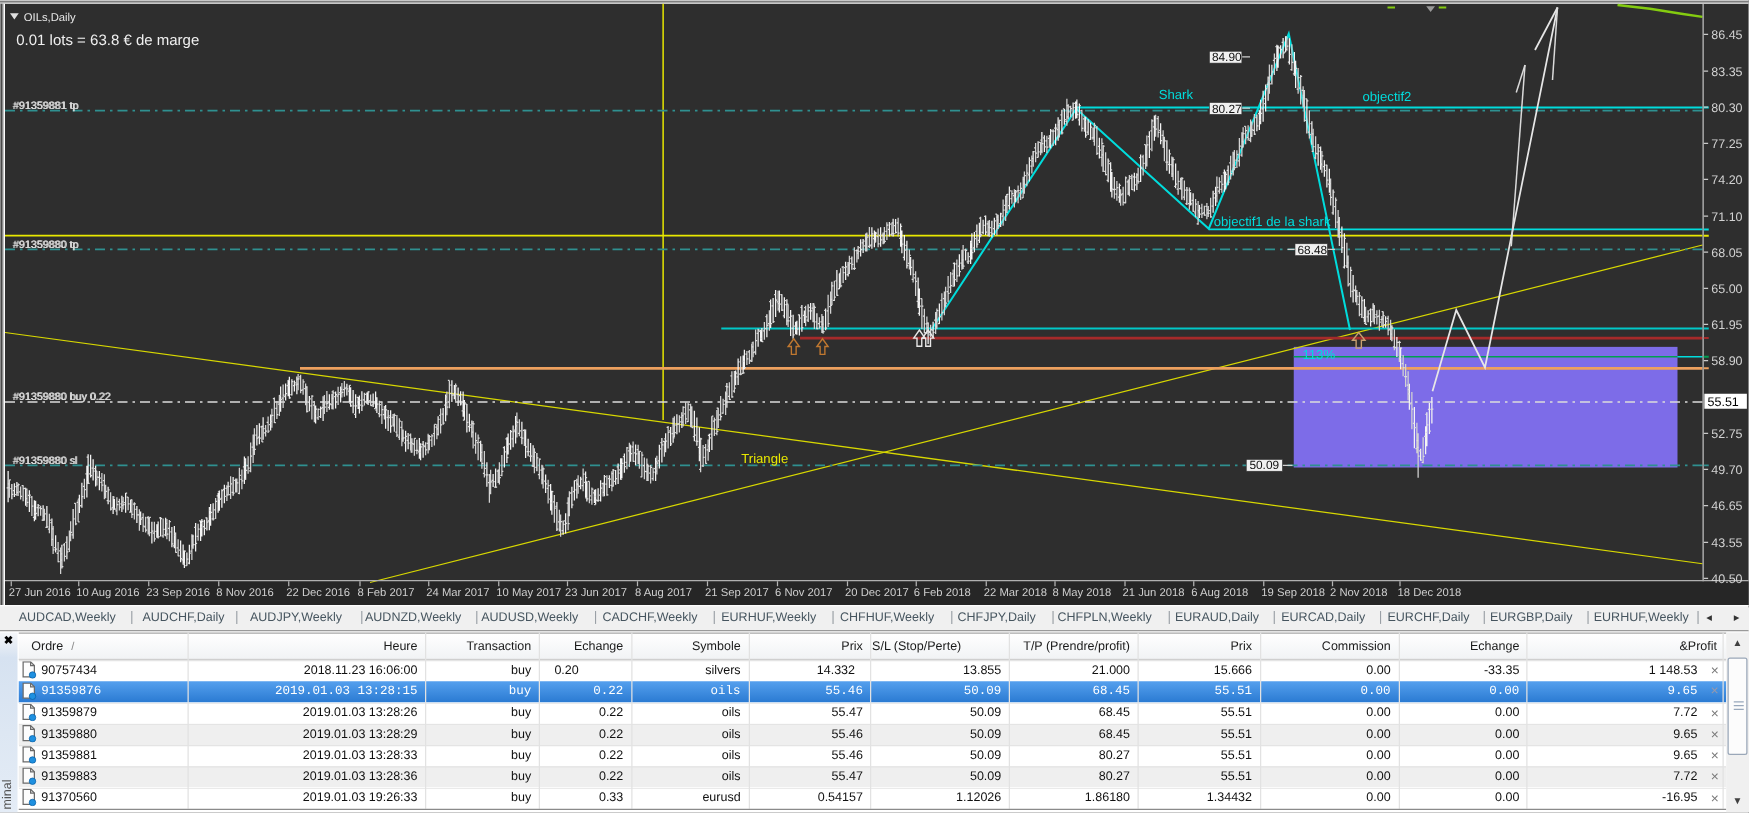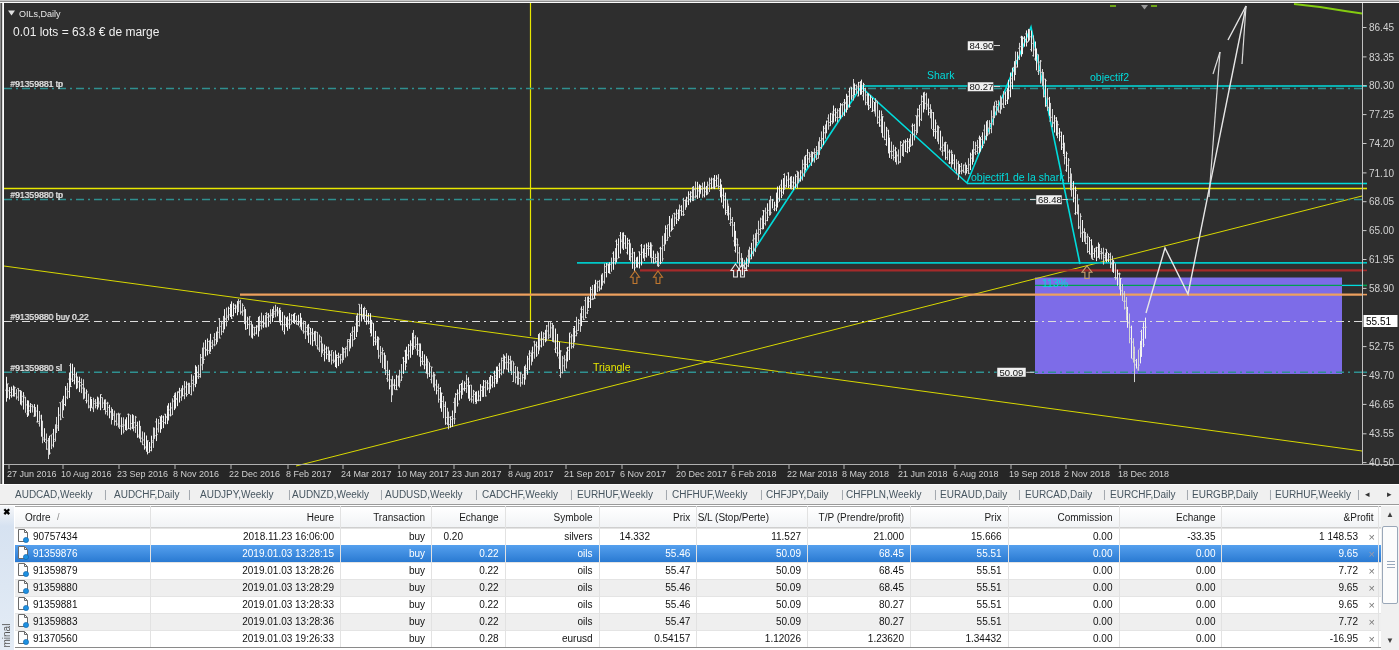--- a/index.html
+++ b/index.html
@@ -19,21 +19,21 @@
   transform:rotate(-90deg); transform-origin:center; }
 #thead { position:absolute; left:15px; top:506px; width:1366px; height:22px;
   background:linear-gradient(180deg,#ffffff,#f1f3f5); border-top:1px solid #a8a8a8; border-bottom:1px solid #cfcfcf; }
 #thead .c { top:5px; color:#1a1a1a; }
 .c { position:absolute; font-size:10px; white-space:pre; }
 .l { text-align:left; }
 .r { text-align:right; }
 .row { position:absolute; left:15px; width:1366px; height:17px; background:#fff; box-shadow:inset 0 1px 0 #e4e4e4; }
 .row .c { top:3px; color:#111; }
 .row.alt { background:#efefef; }
-.row.sel { background:linear-gradient(180deg,#55a0ee,#2a7ad2); box-shadow:none; }
+.row.sel { background:linear-gradient(180deg,#55a0ee,#2a7ad2); box-shadow:none;font-family:Liberation Mono, monospace; }
 .row.sel .c { color:#fff; }
 .row .ic { position:absolute; left:2px; top:1px; }
 .row .x { position:absolute; right:6px; top:3px; font-size:11px; color:#777; }
 .row.sel .x { color:#99a; }
 .vsep { position:absolute; top:506px; height:141px; width:1px; background:#e2e2e2; }
 #botline { position:absolute; left:15px; top:647px; width:1366px; height:1px; background:#8a8a8a; }
 #vscroll { position:absolute; left:1381px; top:506px; width:18px; height:144px; background:#f0f0f0; }
 #vscroll .btn { position:absolute; left:1px; width:16px; height:16px; background:#f0f0f0;
   color:#404040; font-size:8px; text-align:center; line-height:16px; }
 #vscroll .thumb { position:absolute; left:1px; top:20px; width:16px; height:78px; background:#fcfcfc;
@@ -278,22 +278,22 @@
       <span class="ic"><svg width="13" height="14" viewBox="0 0 13 14">
           <path d="M1.5,0.5 h6 l3,3 v9 h-9 z" fill="#fdfdfd" stroke="#6a6a6a" stroke-width="1"></path>
           <path d="M7.5,0.5 v3 h3" fill="none" stroke="#6a6a6a" stroke-width="1"></path>
           <circle cx="9" cy="11" r="2.6" fill="#1e90e0" stroke="#0a60a8" stroke-width="0.6"></circle>
         </svg></span>
       <span class="c l" style="left:18px">90757434</span>
       <span class="c r" style="right:1047.0px">2018.11.23 16:06:00</span>
       <span class="c r" style="right:956.0px">buy</span>
       <span class="c r" style="right:918px">0.20</span>
       <span class="c r" style="right:788.5px">silvers</span>
-      <span class="c r" style="right:731px">14.332</span>
-      <span class="c r" style="right:580.0px">11.527</span>
+      <span class="c r" style="right:697px">14.332</span>
+      <span class="c r" style="right:580.0px">13.855</span>
       <span class="c r" style="right:477.0px">21.000</span>
       <span class="c r" style="right:379.4px">15.666</span>
       <span class="c r" style="right:268.5px">0.00</span>
       <span class="c r" style="right:165.5px">-33.35</span>
       <span class="c r" style="right:23.0px">1 148.53</span>
       <span class="x">×</span>
     </div>
 <div class="row sel" style="top:545px">
       <span class="ic"><svg width="13" height="14" viewBox="0 0 13 14">
           <path d="M1.5,0.5 h6 l3,3 v9 h-9 z" fill="#fdfdfd" stroke="#6a6a6a" stroke-width="1"></path>
@@ -396,25 +396,25 @@
     </div>
 <div class="row" style="top:630px">
       <span class="ic"><svg width="13" height="14" viewBox="0 0 13 14">
           <path d="M1.5,0.5 h6 l3,3 v9 h-9 z" fill="#fdfdfd" stroke="#6a6a6a" stroke-width="1"></path>
           <path d="M7.5,0.5 v3 h3" fill="none" stroke="#6a6a6a" stroke-width="1"></path>
           <circle cx="9" cy="11" r="2.6" fill="#1e90e0" stroke="#0a60a8" stroke-width="0.6"></circle>
         </svg></span>
       <span class="c l" style="left:18px">91370560</span>
       <span class="c r" style="right:1047.0px">2019.01.03 19:26:33</span>
       <span class="c r" style="right:956.0px">buy</span>
-      <span class="c r" style="right:882.4px">0.28</span>
+      <span class="c r" style="right:882.4px">0.33</span>
       <span class="c r" style="right:788.5px">eurusd</span>
       <span class="c r" style="right:690.7px">0.54157</span>
       <span class="c r" style="right:580.0px">1.12026</span>
-      <span class="c r" style="right:477.0px">1.23620</span>
+      <span class="c r" style="right:477.0px">1.86180</span>
       <span class="c r" style="right:379.4px">1.34432</span>
       <span class="c r" style="right:268.5px">0.00</span>
       <span class="c r" style="right:165.5px">0.00</span>
       <span class="c r" style="right:23.0px">-16.95</span>
       <span class="x">×</span>
     </div>
 <div class="vsep" style="left:149.5px"></div>
     <div class="vsep" style="left:340.0px"></div>
     <div class="vsep" style="left:431.0px"></div>
     <div class="vsep" style="left:504.6px"></div>

